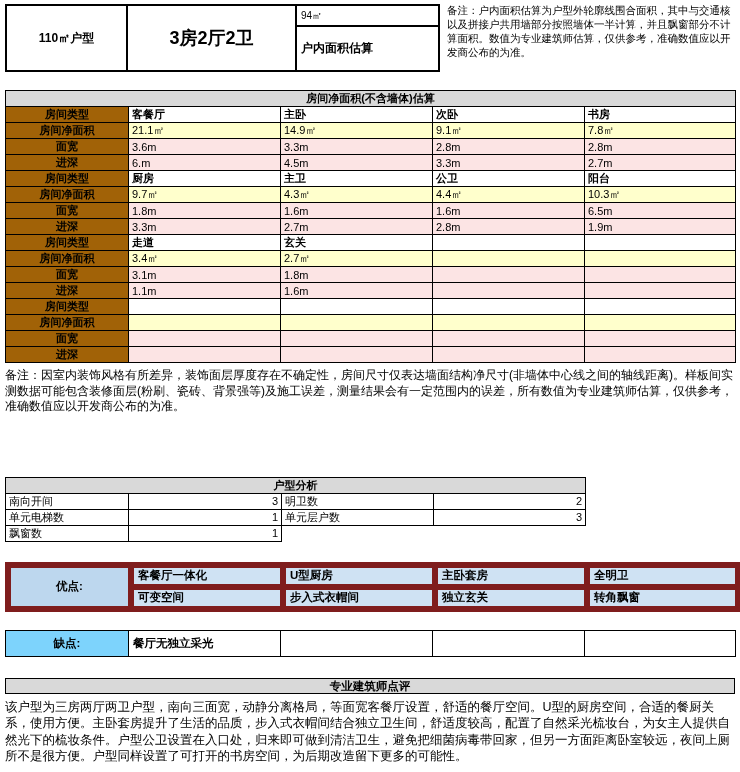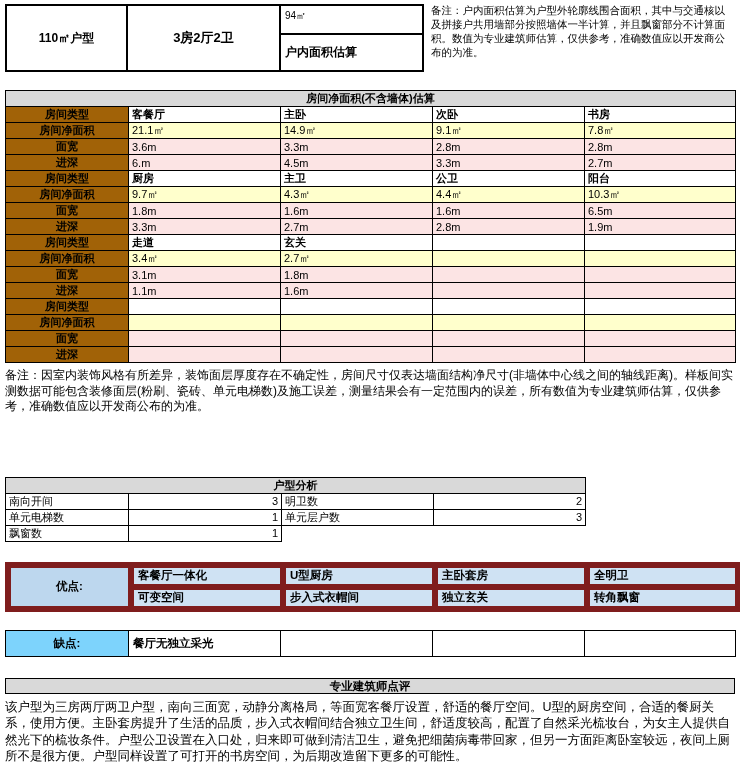--- a/index.html
+++ b/index.html
@@ -7,23 +7,23 @@
   body {
     width:740px; height:772px; background:#ffffff; color:#000;
     font-family:"Liberation Sans","DejaVu Sans",sans-serif;
   }
   .page { padding:4px 5px 0 5px; }
 
   
   .top { display:flex; height:68px; margin-bottom:18px; }
   .box { border:2px solid #000; background:#fff; }
   .unit-box  { width:123px; display:flex; align-items:center; justify-content:center; font-size:12px; font-weight:bold; }
-  .layout-box{ width:155px; margin-left:-2px; display:flex; align-items:center; justify-content:center; font-size:13px; font-weight:bold; }
+  .layout-box{ width:171px; margin-left:-2px; display:flex; align-items:center; justify-content:center; font-size:18px; font-weight:bold; }
   .area-box  { width:145px; margin-left:-2px; display:flex; flex-direction:column; }
-  .area-top  { height:29px; border-bottom:2px solid #000; font-size:10px; padding:3px 4px 0 4px; }
+  .area-top  { height:21px; border-bottom:2px solid #000; font-size:10px; padding:3px 4px 0 4px; }
   .area-bottom{ flex:1; display:flex; align-items:center; padding:0 4px; font-size:12px; font-weight:bold; }
   .top-note  { flex:1; padding-left:7px; font-size:10.5px; line-height:1.33; }
 
   
   table { border-collapse:collapse; table-layout:fixed; }
   td { overflow:hidden; }
   .title-cell { background:#d9d9d9; font-weight:bold; text-align:center; font-size:11.5px; }
 
   
   .area-table { width:730px; }
@@ -199,21 +199,21 @@
     <tr class="r-depth">
           <td class="lab">进深</td>
           <td class="val"></td>
           <td class="val"></td>
           <td class="val"></td>
           <td class="val"></td>
         </tr>
   </tbody>
     </table>
 
-  <div class="footnote">备注：因室内装饰风格有所差异，装饰面层厚度存在不确定性，房间尺寸仅表达墙面结构净尺寸(非墙体中心线之间的轴线距离)。样板间实测数据可能包含装修面层(粉刷、瓷砖、单元电梯数)及施工误差，测量结果会有一定范围内的误差，所有数值为专业建筑师估算，仅供参考，准确数值应以开发商公布的为准。</div>
+  <div class="footnote">备注：因室内装饰风格有所差异，装饰面层厚度存在不确定性，房间尺寸仅表达墙面结构净尺寸(非墙体中心线之间的轴线距离)。样板间实测数据可能包含装修面层(粉刷、瓷砖、背景强等)及施工误差，测量结果会有一定范围内的误差，所有数值为专业建筑师估算，仅供参考，准确数值应以开发商公布的为准。</div>
 
   <table class="an-table">
     <colgroup>
         <col style="width:123px">
         <col style="width:153px">
         <col style="width:152px">
         <col style="width:152px">
       </colgroup>
     <tbody>
         <tr>

